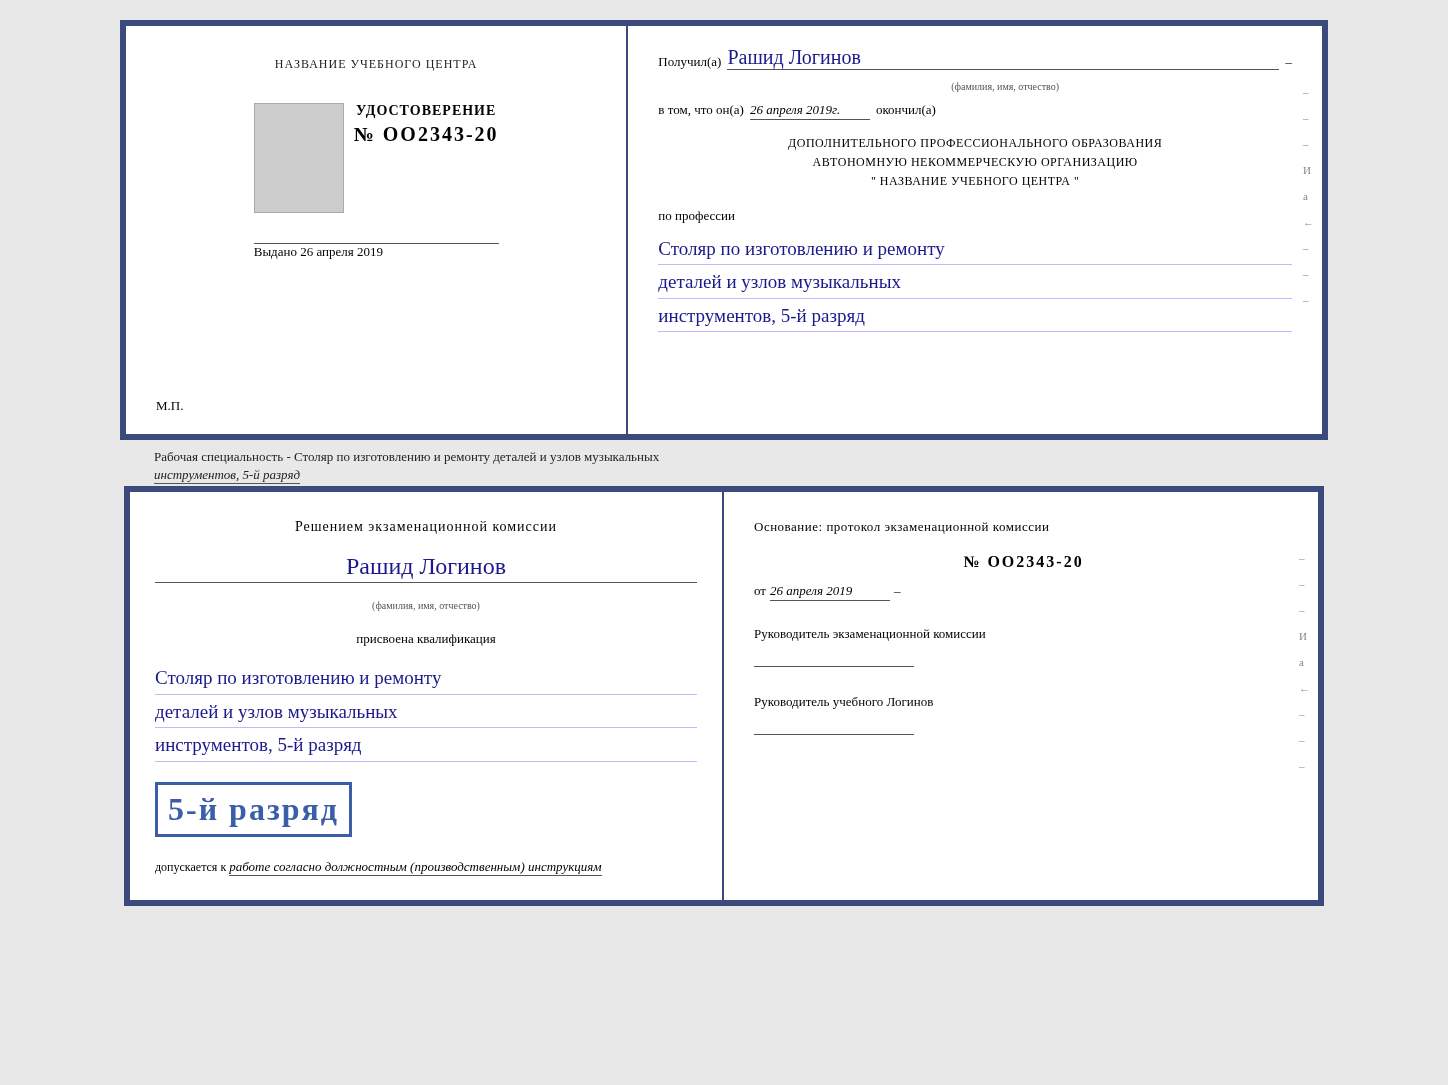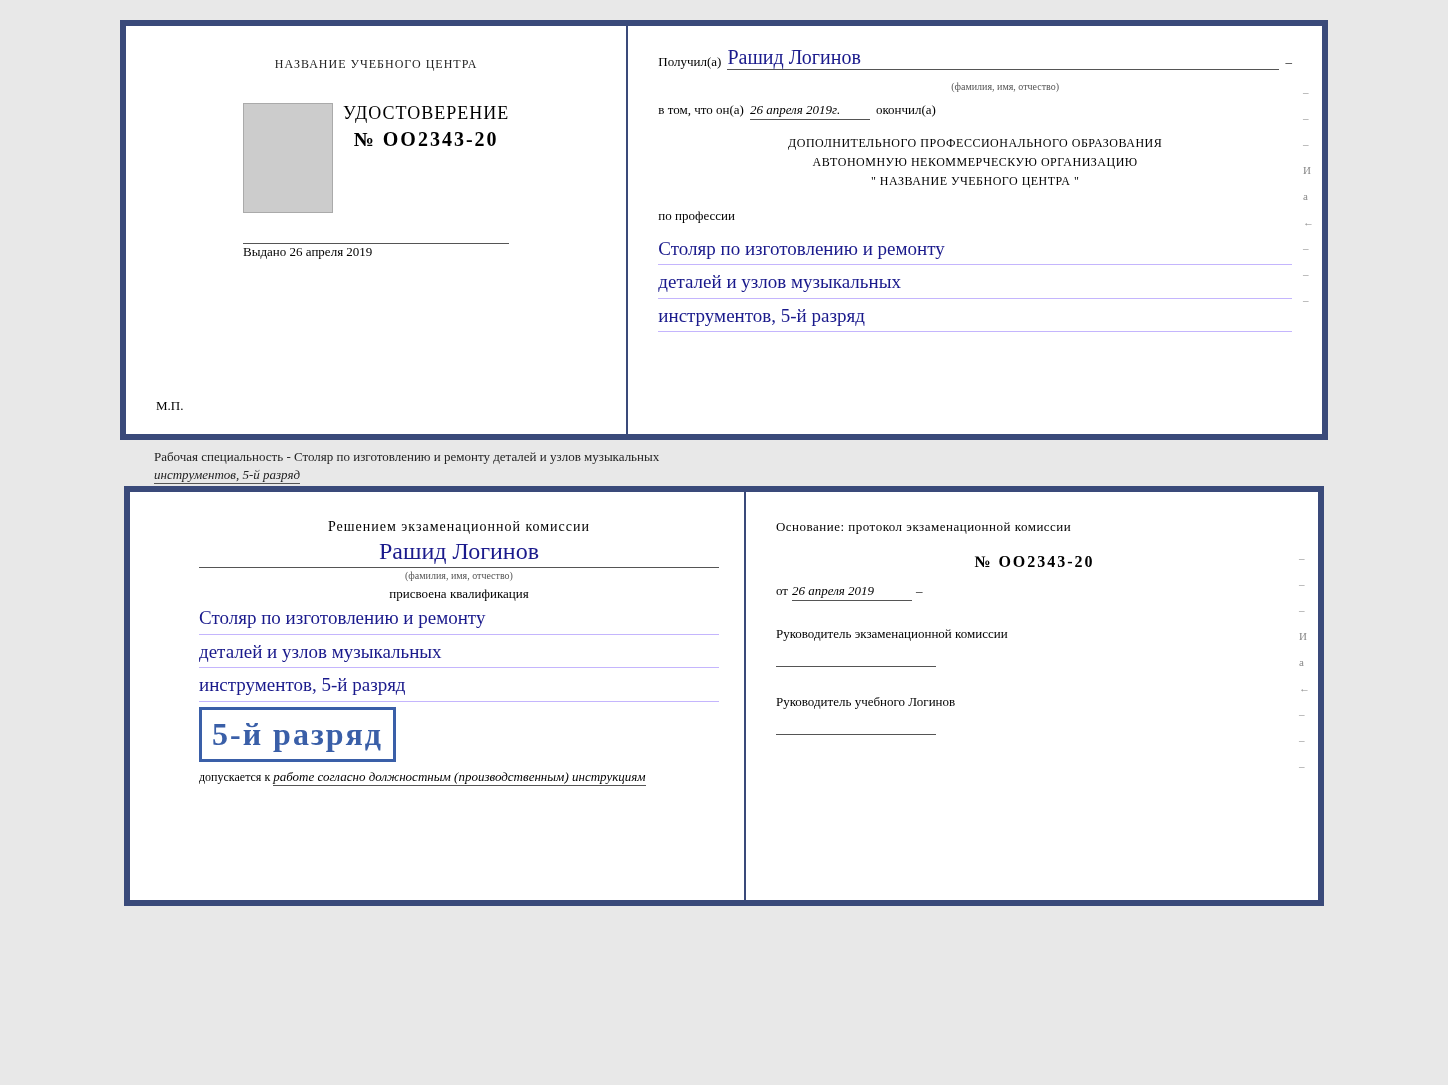--- a/index.html
+++ b/index.html
@@ -65,24 +65,24 @@
       background: #ccc;
       border: 1px solid #aaa;
       flex-shrink: 0;
     }
 
     .udostoverenie-block {
       text-align: center;
     }
 
     .udost-label {
-      font-size: 18px;
+      font-size: 14px;
       letter-spacing: 1px;
       text-transform: uppercase;
-      font-weight: normal;
+      font-weight: bold;
       display: block;
       margin-bottom: 4px;
     }
 
     .udost-number {
       font-size: 20px;
       font-weight: bold;
       letter-spacing: 2px;
       font-family: 'Times New Roman', serif;
     }
@@ -195,22 +195,21 @@
       min-height: 420px;
       position: relative;
     }
 
     .doc-bottom-left {
       width: 50%;
       border-right: 2px solid #3a4a7a;
       padding: 25px 25px 20px 25px;
       display: flex;
       flex-direction: column;
-      gap: 1px;
-      margin-left: 44px;
+      gap: 16px;
     }
 
     .doc-bottom-right {
       width: 50%;
       padding: 25px 25px 20px 30px;
       display: flex;
       flex-direction: column;
       gap: 10px;
       position: relative;
     }

